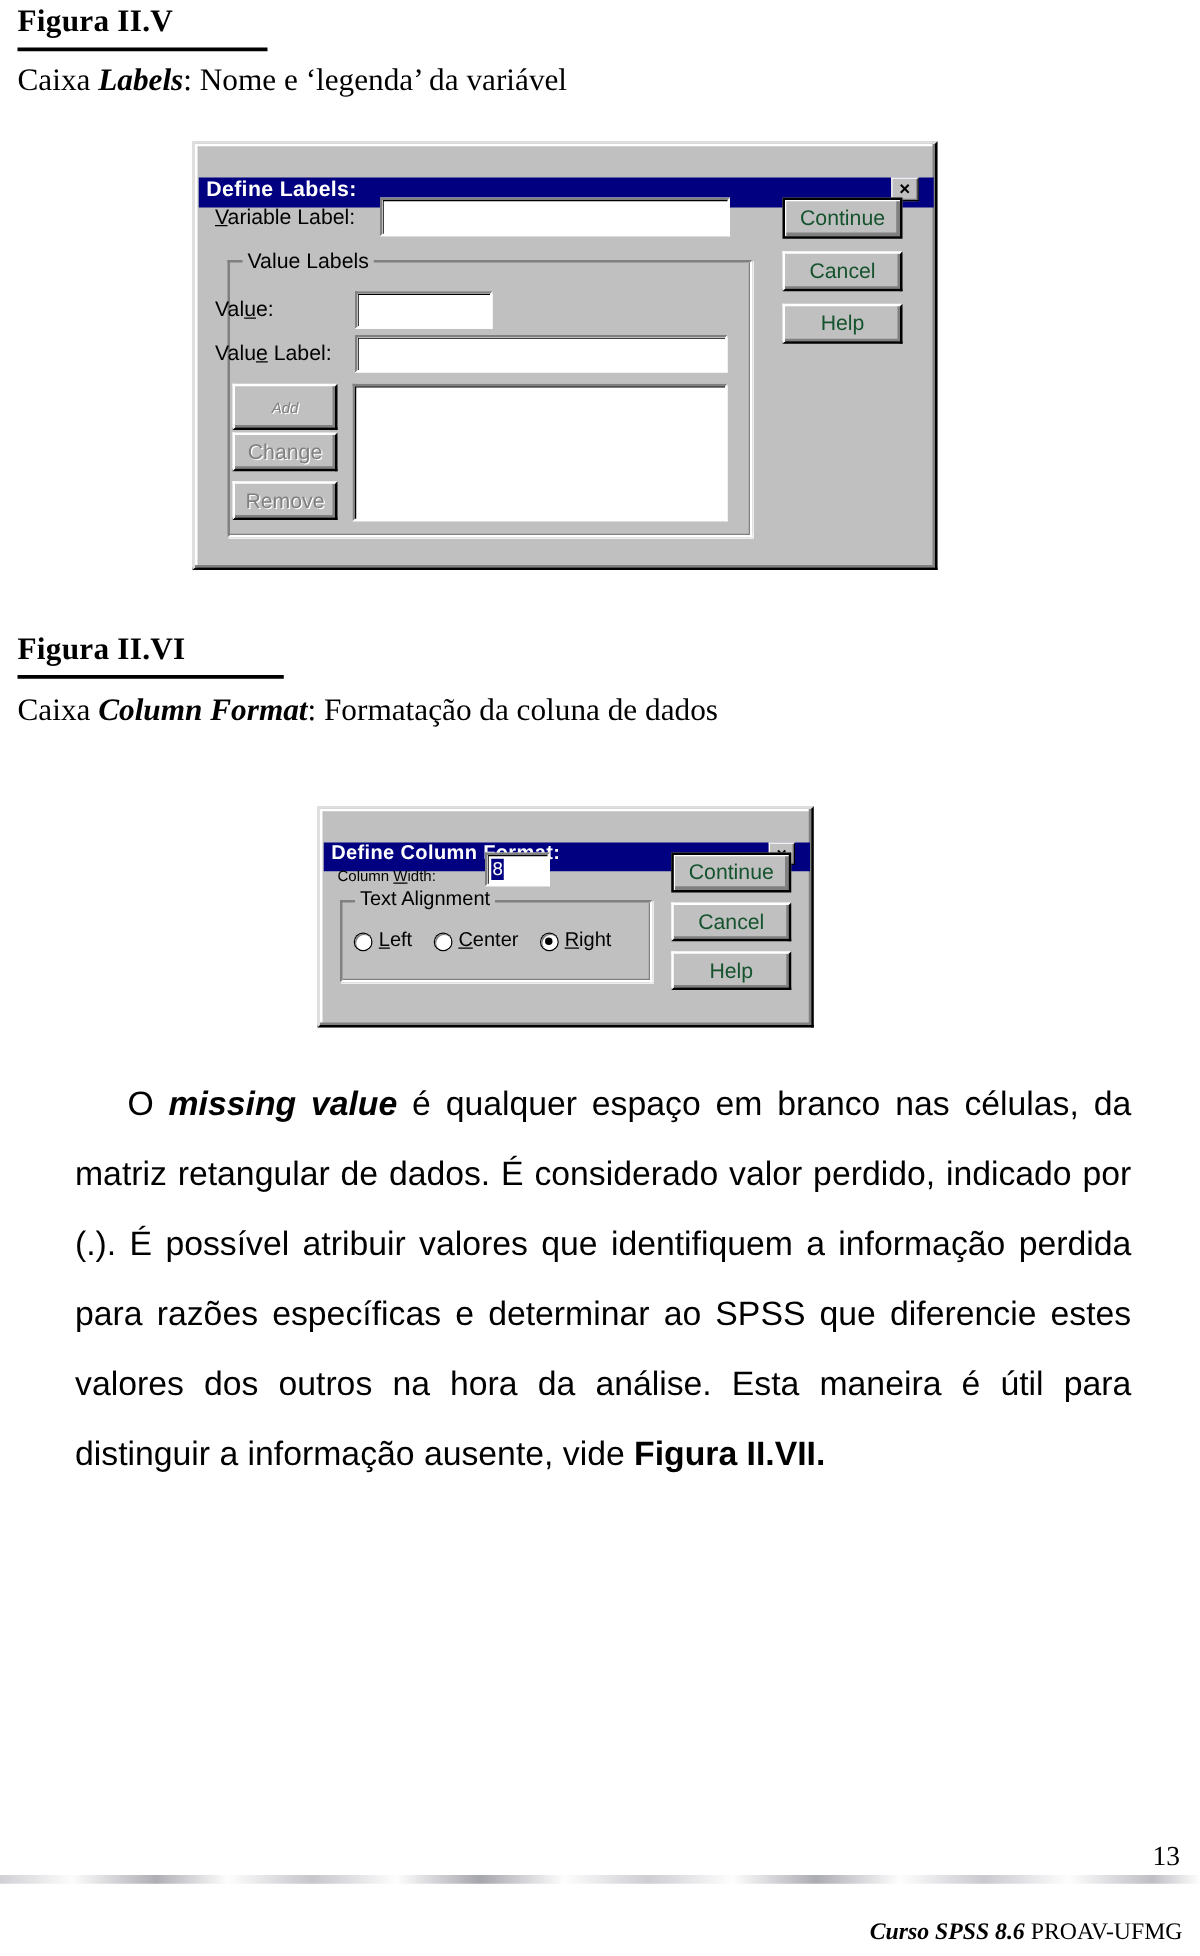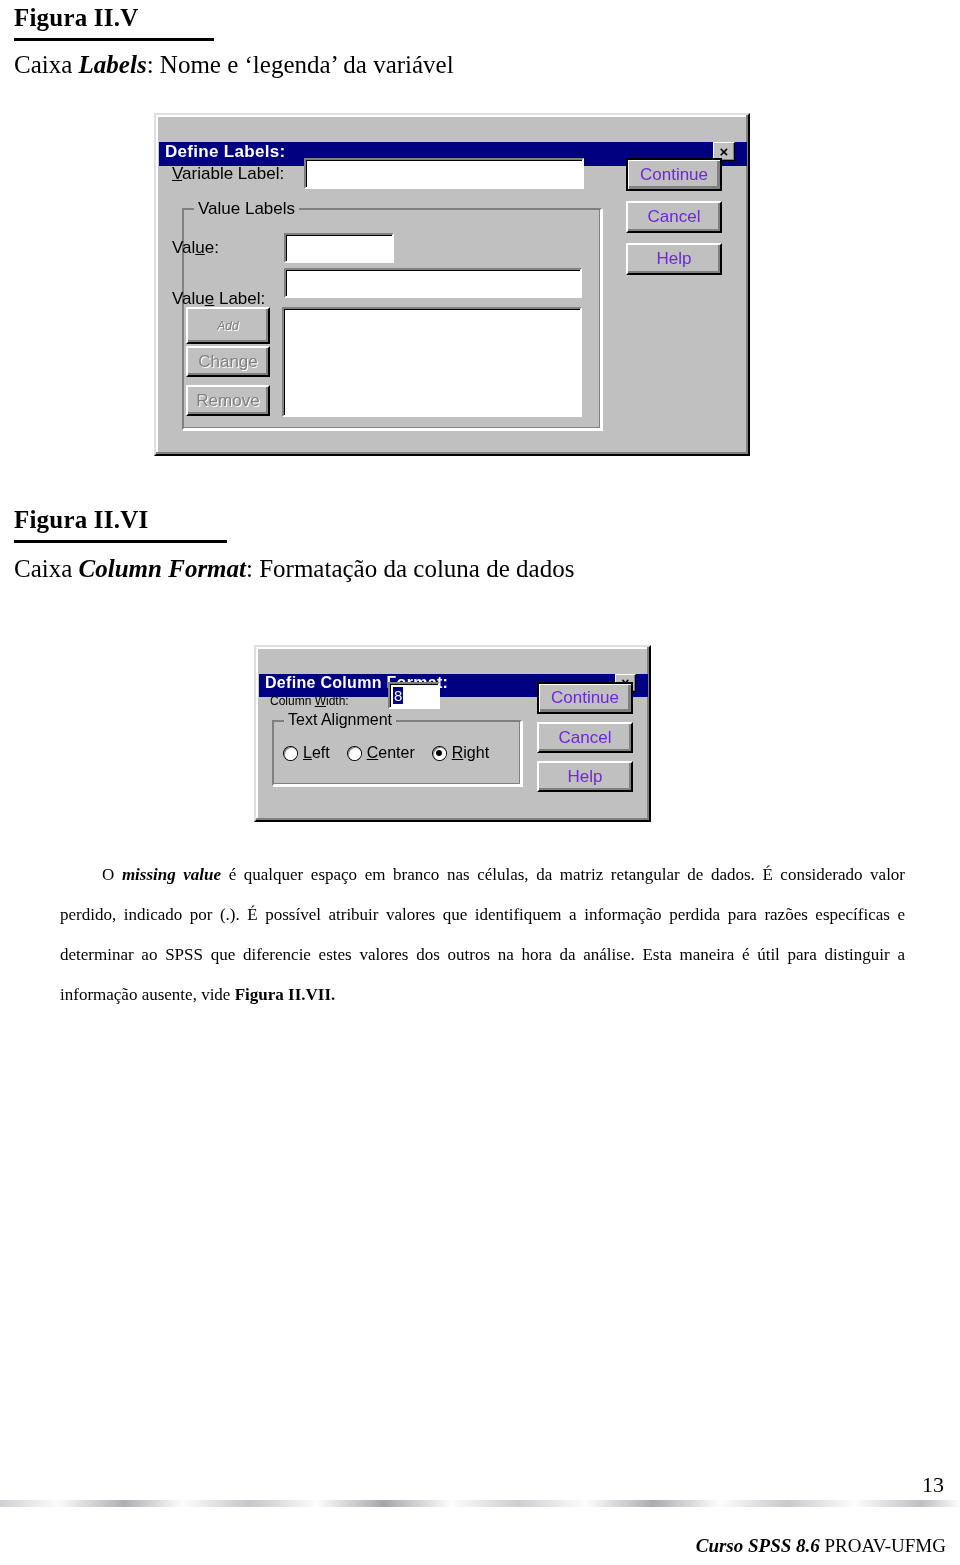--- a/index.html
+++ b/index.html
@@ -28,23 +28,23 @@
     height:0;
   }
   .fig-caption{
     font-family:"Liberation Serif", serif;
     font-size:25px;
     line-height:1.2;
   }
   .fig-caption b{font-weight:bold;font-style:italic;}
 
   .body-par{
-    font-family:Liberation Serif, serif;
-    font-size:17px;
-    line-height:40px;
+    font-family:Liberation Sans, sans-serif;
+    font-size:27px;
+    line-height:56px;
     text-align:justify;
     text-indent:42px;
   }
   .body-par i{font-weight:bold;font-style:italic;}
   .body-par b{font-weight:bold;}
 
   
   .w95{
     position:absolute;
     background:#c0c0c0;
@@ -127,21 +127,21 @@
     position:absolute;
     background:#c0c0c0;
     padding:0 4px;
     font-family:"Liberation Sans", sans-serif;
     color:#000;
     white-space:nowrap;
   }
   .btn{
     position:absolute;
     background:#c0c0c0;
-    color:#6d28d9;
+    color:#14532d;
     font-family:"Liberation Sans", sans-serif;
     display:flex;align-items:center;justify-content:center;
     border-top:2px solid #ffffff;
     border-left:2px solid #ffffff;
     border-right:2px solid #000000;
     border-bottom:2px solid #000000;
     box-shadow:inset -2px -2px 0 #808080;
     box-sizing:border-box;
     cursor:pointer;
     white-space:nowrap;
@@ -227,21 +227,21 @@
     </div>
 
     <div class="group" style="left:26px;top:93px;width:420px;height:222px;"></div>
     <div class="group-title" style="left:38px;top:84px;font-size:17px;">Value Labels</div>
 
     <div class="lbl" style="left:16px;top:123px;font-size:17px;">Val<u>u</u>e:</div>
     <div class="field" style="left:128px;top:118px;width:110px;height:30px;">
       <span style="display:block;padding:5px 4px;font-size:15px;font-family:'Liberation Sans',sans-serif;"></span>
     </div>
 
-    <div class="lbl" style="left:16px;top:158px;font-size:17px;margin-top:16px;">Valu<u>e</u> Label:</div>
+    <div class="lbl" style="left:16px;top:158px;font-size:17px;">Valu<u>e</u> Label:</div>
     <div class="field" style="left:128px;top:153px;width:298px;height:30px;">
       <span style="display:block;padding:5px 4px;font-size:15px;font-family:'Liberation Sans',sans-serif;"></span>
     </div>
 
     <div class="btn disabled" style="left:30px;top:192px;width:84px;height:37px;font-size:12px;font-style:italic;">
         <span>Add</span>
       </div>
     <div class="btn disabled" style="left:30px;top:231px;width:84px;height:31px;font-size:17px;">
         <span>Change</span>
       </div>

